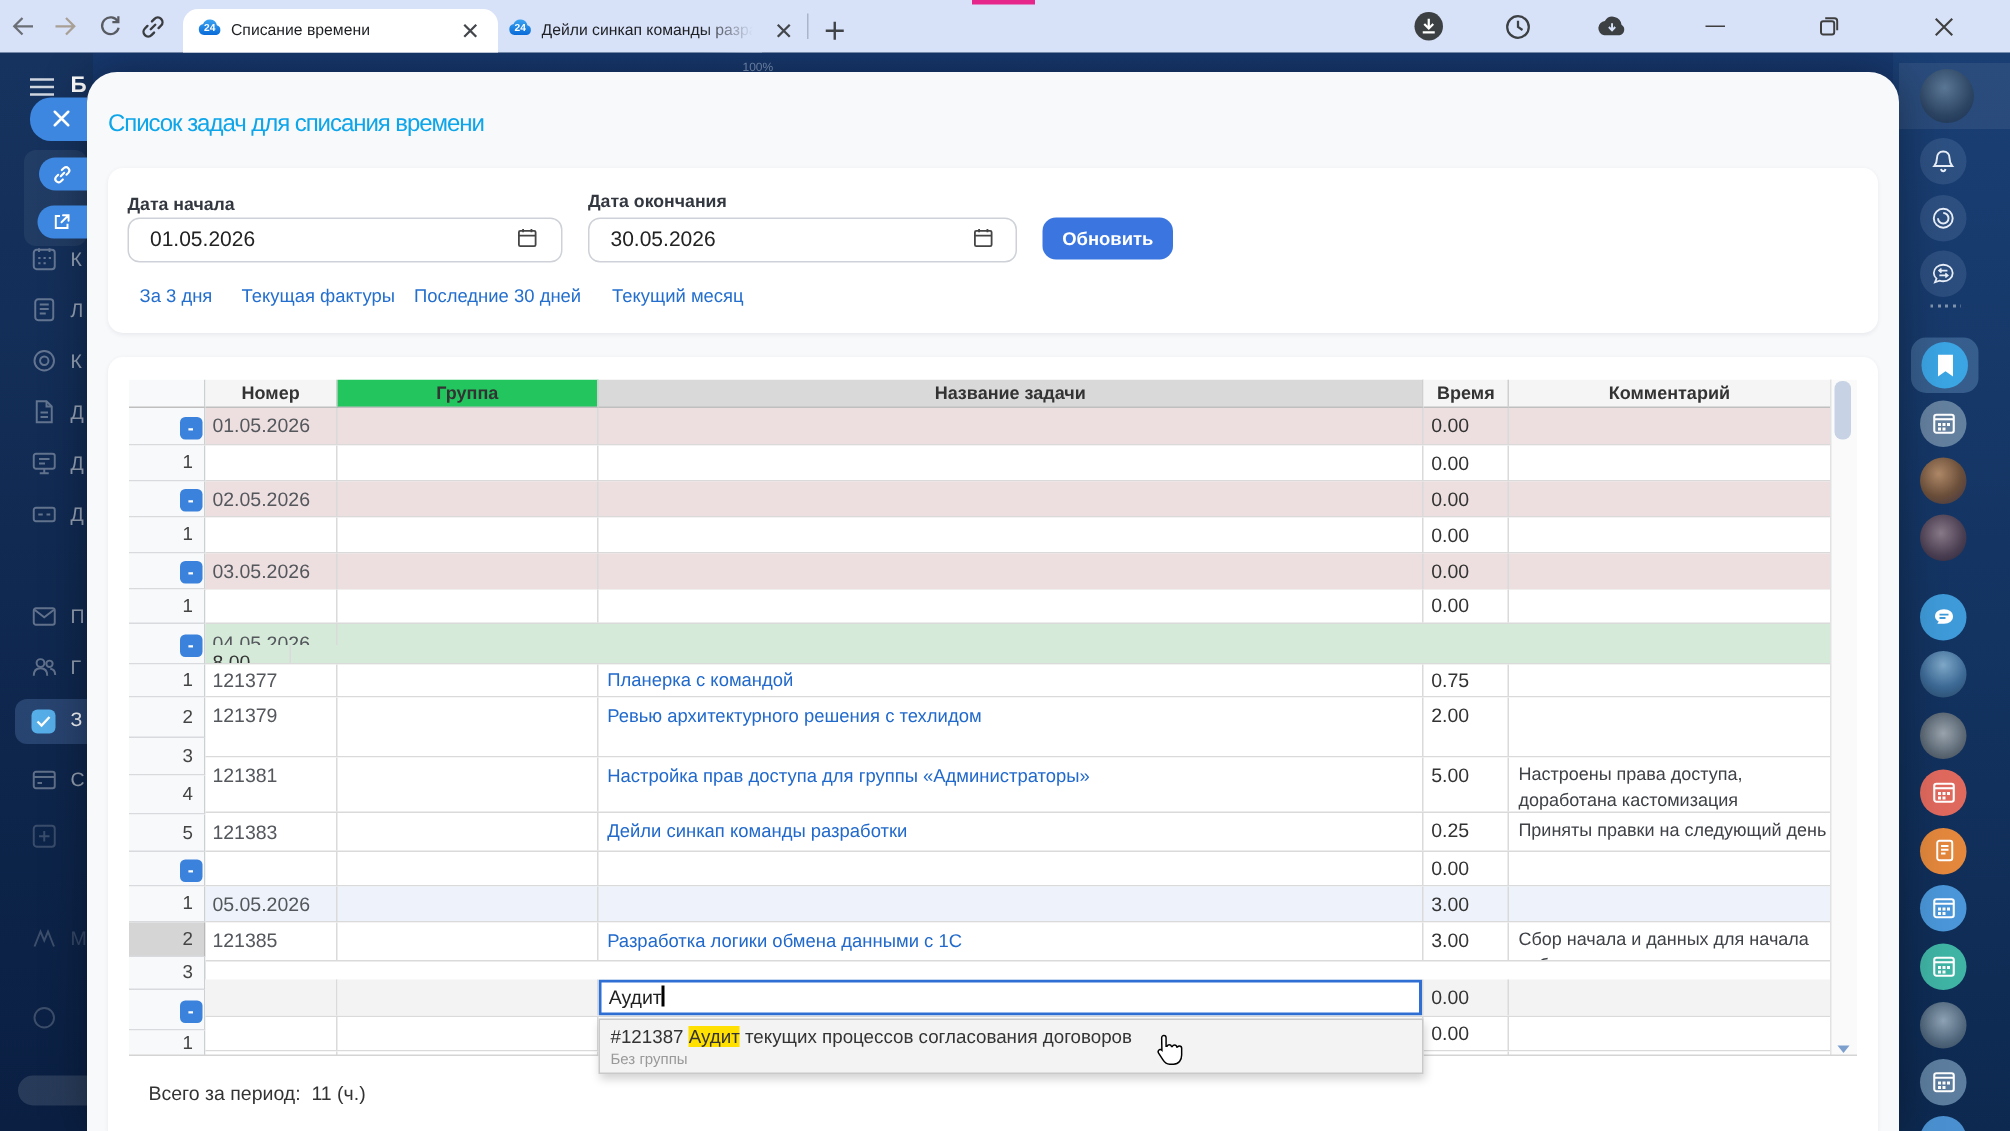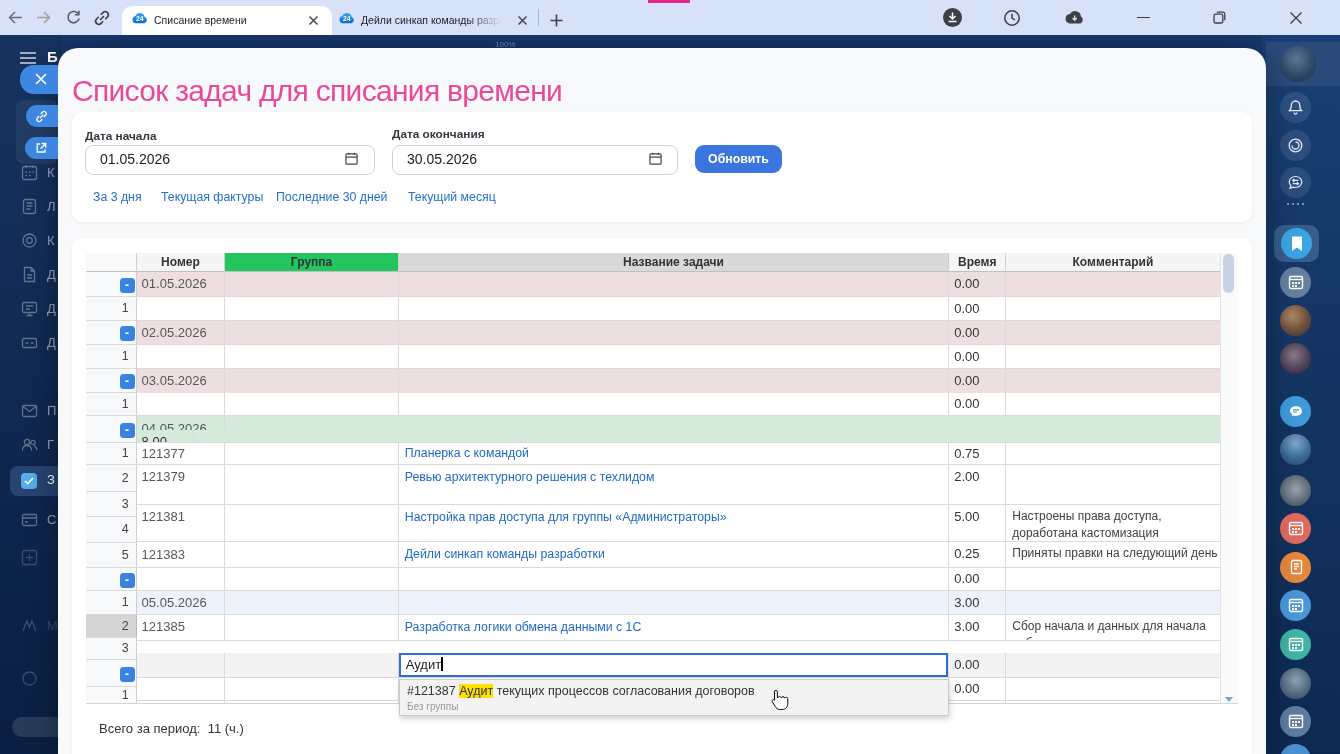--- a/index.html
+++ b/index.html
@@ -9,21 +9,21 @@
 #chrome{left:0;top:0;width:1340px;height:35px;background:#d7e1f8;}
 #pinkbar{left:648px;top:0;width:42px;height:2.5px;background:#e7268c;}
 .tab1{left:122px;top:6px;width:210px;height:29px;background:#ffffff;border-radius:10px 10px 0 0;}
 .tabtxt{font-size:11px;color:#1d1f23;line-height:29px;white-space:nowrap;}
 
 #appbg{left:0;top:35px;width:1340px;height:719px;background:linear-gradient(180deg,#17386e 0%,#122e5c 30%,#0c2346 100%);}
 #lsb{left:0;top:35px;width:62px;height:719px;background:linear-gradient(180deg,#16335f,#0a1f42);}
 #rsb{left:1262px;top:35px;width:78px;height:719px;background:linear-gradient(180deg,#1a3f74,#0d2950);}
 
 #panel{left:58px;top:48px;width:1208px;height:706px;background:#f8f9fb;border-radius:20px 20px 0 0;box-shadow:0 0 30px rgba(0,0,0,0.35);}
-#title{left:72px;top:73.5px;font-size:30px;letter-spacing:-0.7px;color:#ec4899;}
+#title{left:72px;top:73.5px;font-size:16px;letter-spacing:-0.7px;color:#0ea5e9;}
 #fcard{left:72px;top:112px;width:1180px;height:110px;background:#ffffff;border-radius:10px;box-shadow:0 1px 3px rgba(50,60,80,0.08);}
 .flabel{font-size:11.8px;font-weight:bold;color:#333840;}
 .finput{width:288px;height:28px;background:#fff;border:1px solid #ced2d8;border-radius:8px;font-size:14px;color:#222;}
 .fval{font-size:14px;color:#222;}
 #btnupd{left:695px;top:145px;width:87px;height:28px;background:#3b76e0;border-radius:9px;color:#fff;font-size:12.3px;font-weight:bold;text-align:center;line-height:28px;}
 .qlink{font-size:12.3px;color:#246fce;top:190px;}
 
 #tcard{left:72px;top:238px;width:1180px;height:516px;background:#ffffff;border-radius:10px 10px 0 0;box-shadow:0 1px 3px rgba(50,60,80,0.08);}
 #total{left:99px;top:721px;font-size:13px;color:#333;}
 .hcell{font-weight:bold;font-size:12px;color:#333;text-align:center;line-height:18px;border-right:1px solid #cfcfcf;border-bottom:1px solid #bfbfbf;background:#f5f5f5;box-sizing:border-box;height:19px;top:0;}

